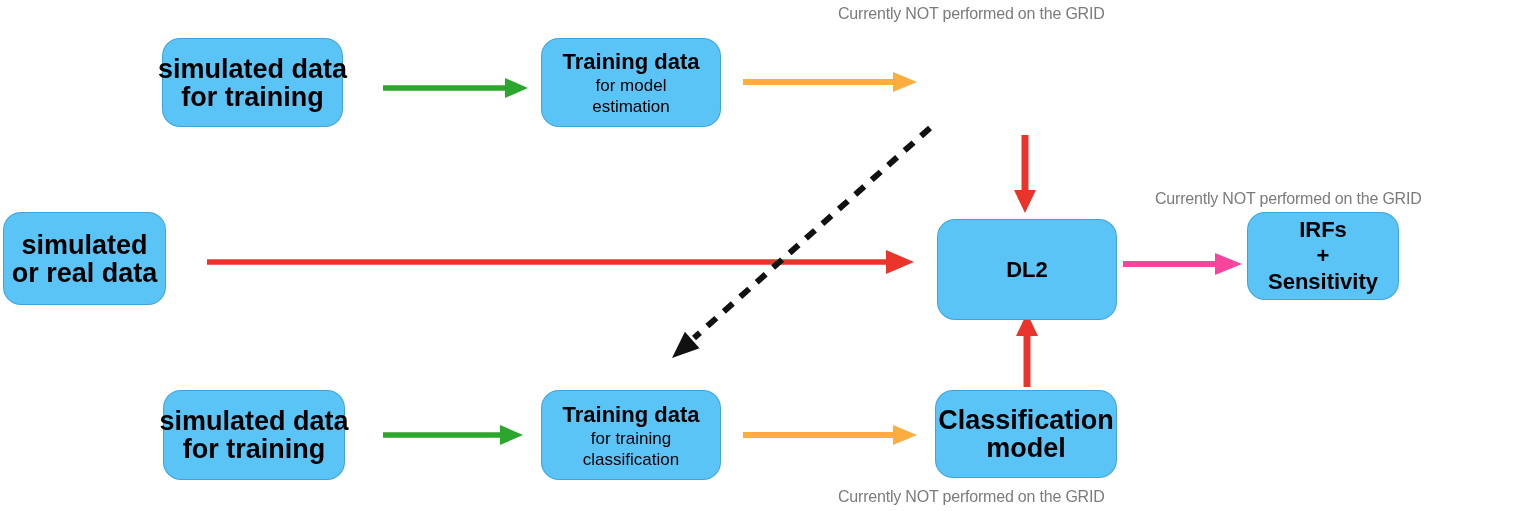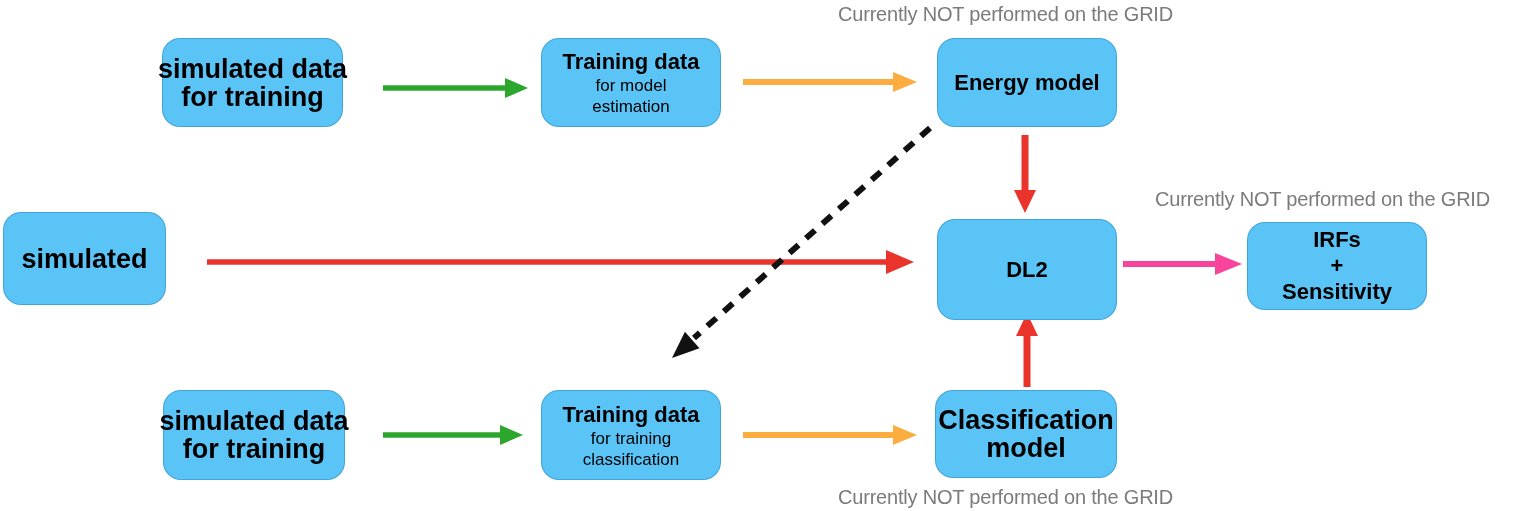--- a/index.html
+++ b/index.html
@@ -57,21 +57,21 @@
     line-height: 27px;
   }
   .bline.sub {
     font-weight: normal;
     font-size: 17px;
     line-height: 21px;
   }
   .note {
     position: absolute;
     color: var(--note-gray);
-    font-size: 20px;
+    font-size: 16px;
     line-height: 22px;
     white-space: nowrap;
     letter-spacing: -0.2px;
   }
 </style>
 </head>
 <body>
 
 <div class="canvas">
 
@@ -127,33 +127,31 @@
     <div class="bline">simulated data</div>
     <div class="bline">for training</div>
   </div>
 
   <div class="box" style="left:541px; top:38px; width:180px; height:89px">
     <div class="bline big">Training data</div>
     <div class="bline sub">for model</div>
     <div class="bline sub">estimation</div>
   </div>
 
-  <div class="box" style="left:937px; top:38px; width:180px; height:89px">
-    <div class="bline big">Energy model</div>
-  </div>
 
   <div class="box" style="left:3px; top:212px; width:163px; height:93px">
     <div class="bline">simulated</div>
+    <div class="bline">or real data</div>
   </div>
 
   <div class="box" style="left:937px; top:219px; width:180px; height:101px">
     <div class="bline big">DL2</div>
   </div>
 
-  <div class="box" style="left:1247px; top:222px; width:180px; height:88px">
+  <div class="box" style="left:1247px; top:212px; width:152px; height:88px">
     <div class="bline big" style="line-height:26px">IRFs</div>
     <div class="bline big" style="line-height:26px">+</div>
     <div class="bline big" style="line-height:26px">Sensitivity</div>
   </div>
 
   <div class="box" style="left:163px; top:390px; width:182px; height:90px">
     <div class="bline">simulated data</div>
     <div class="bline">for training</div>
   </div>
 

